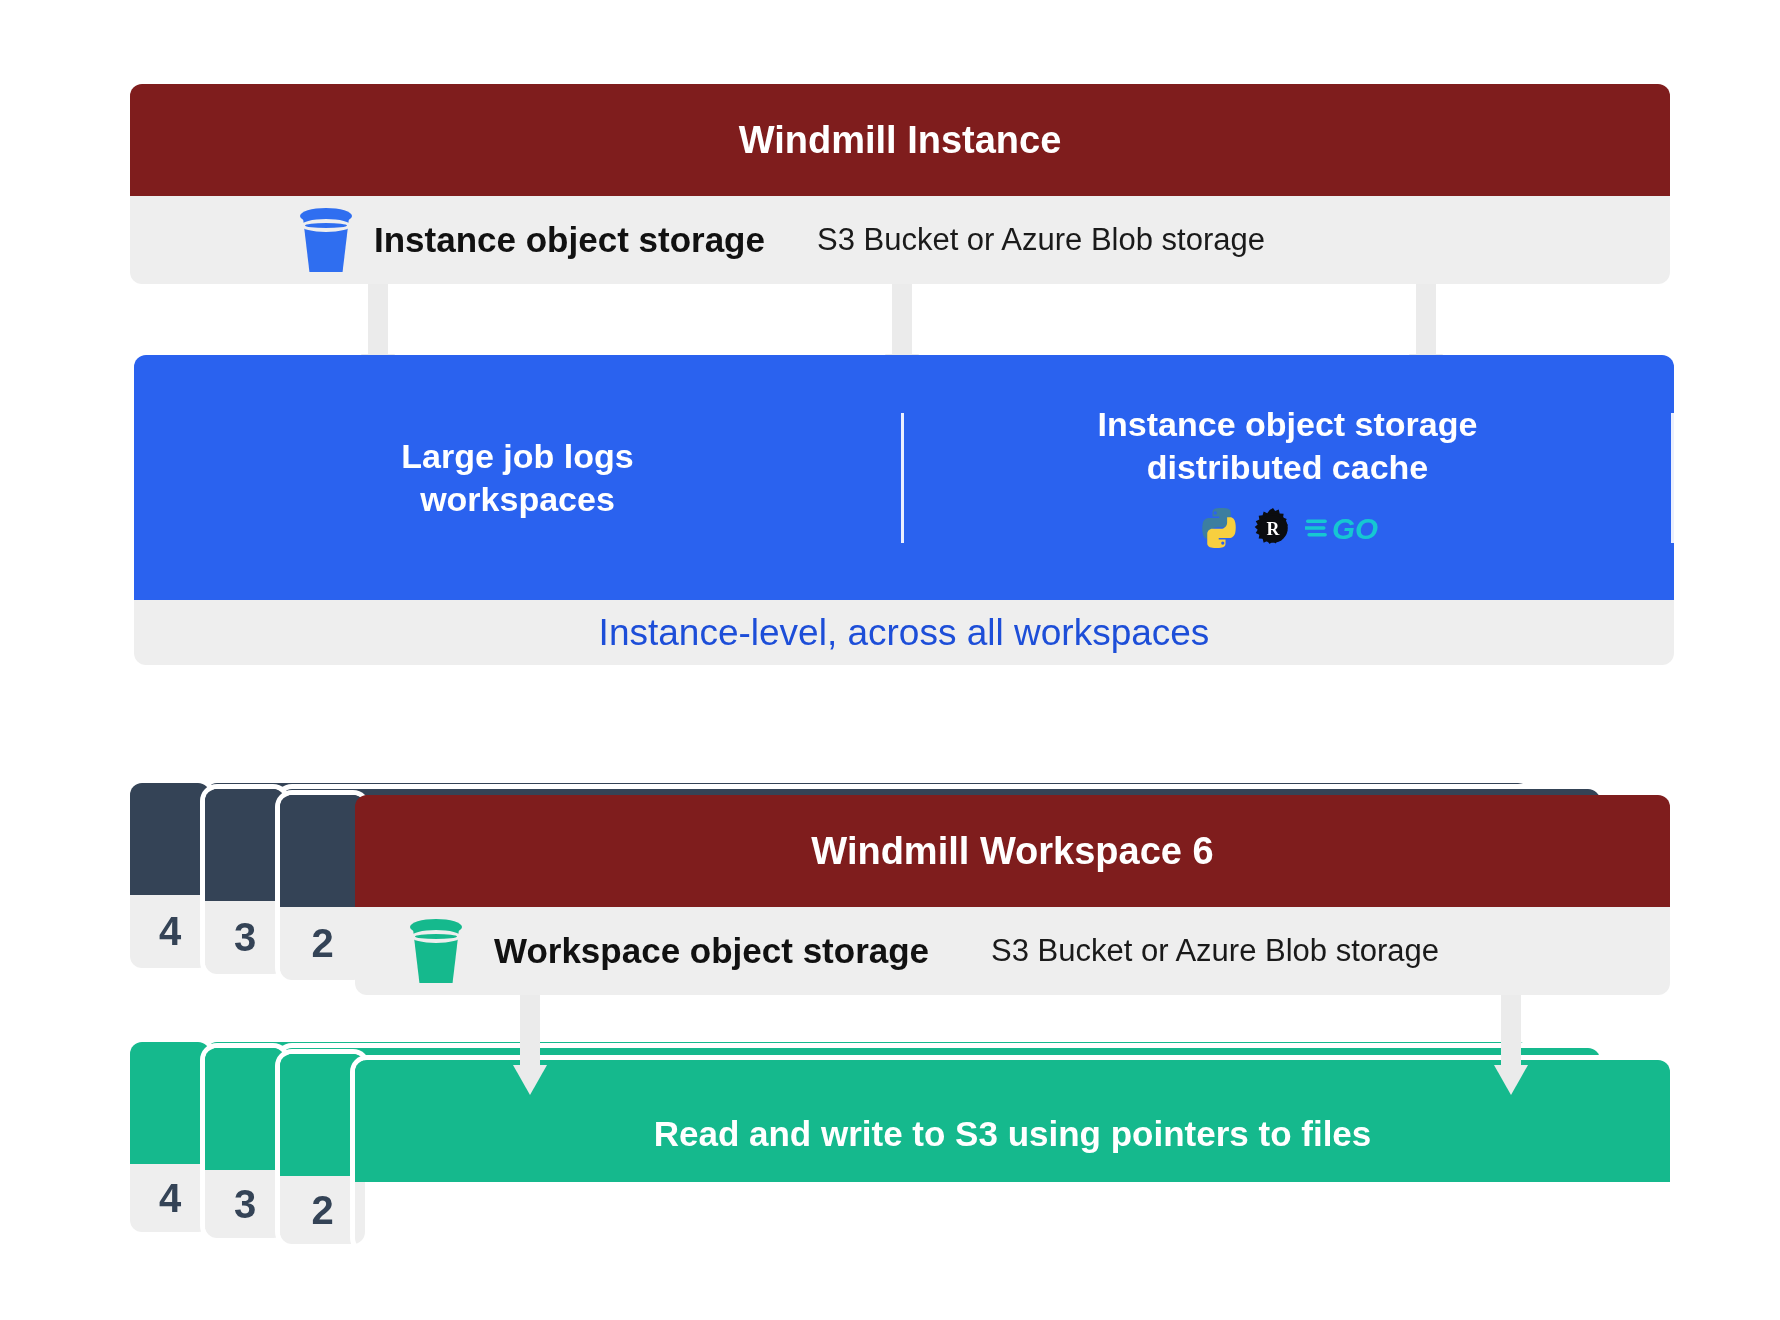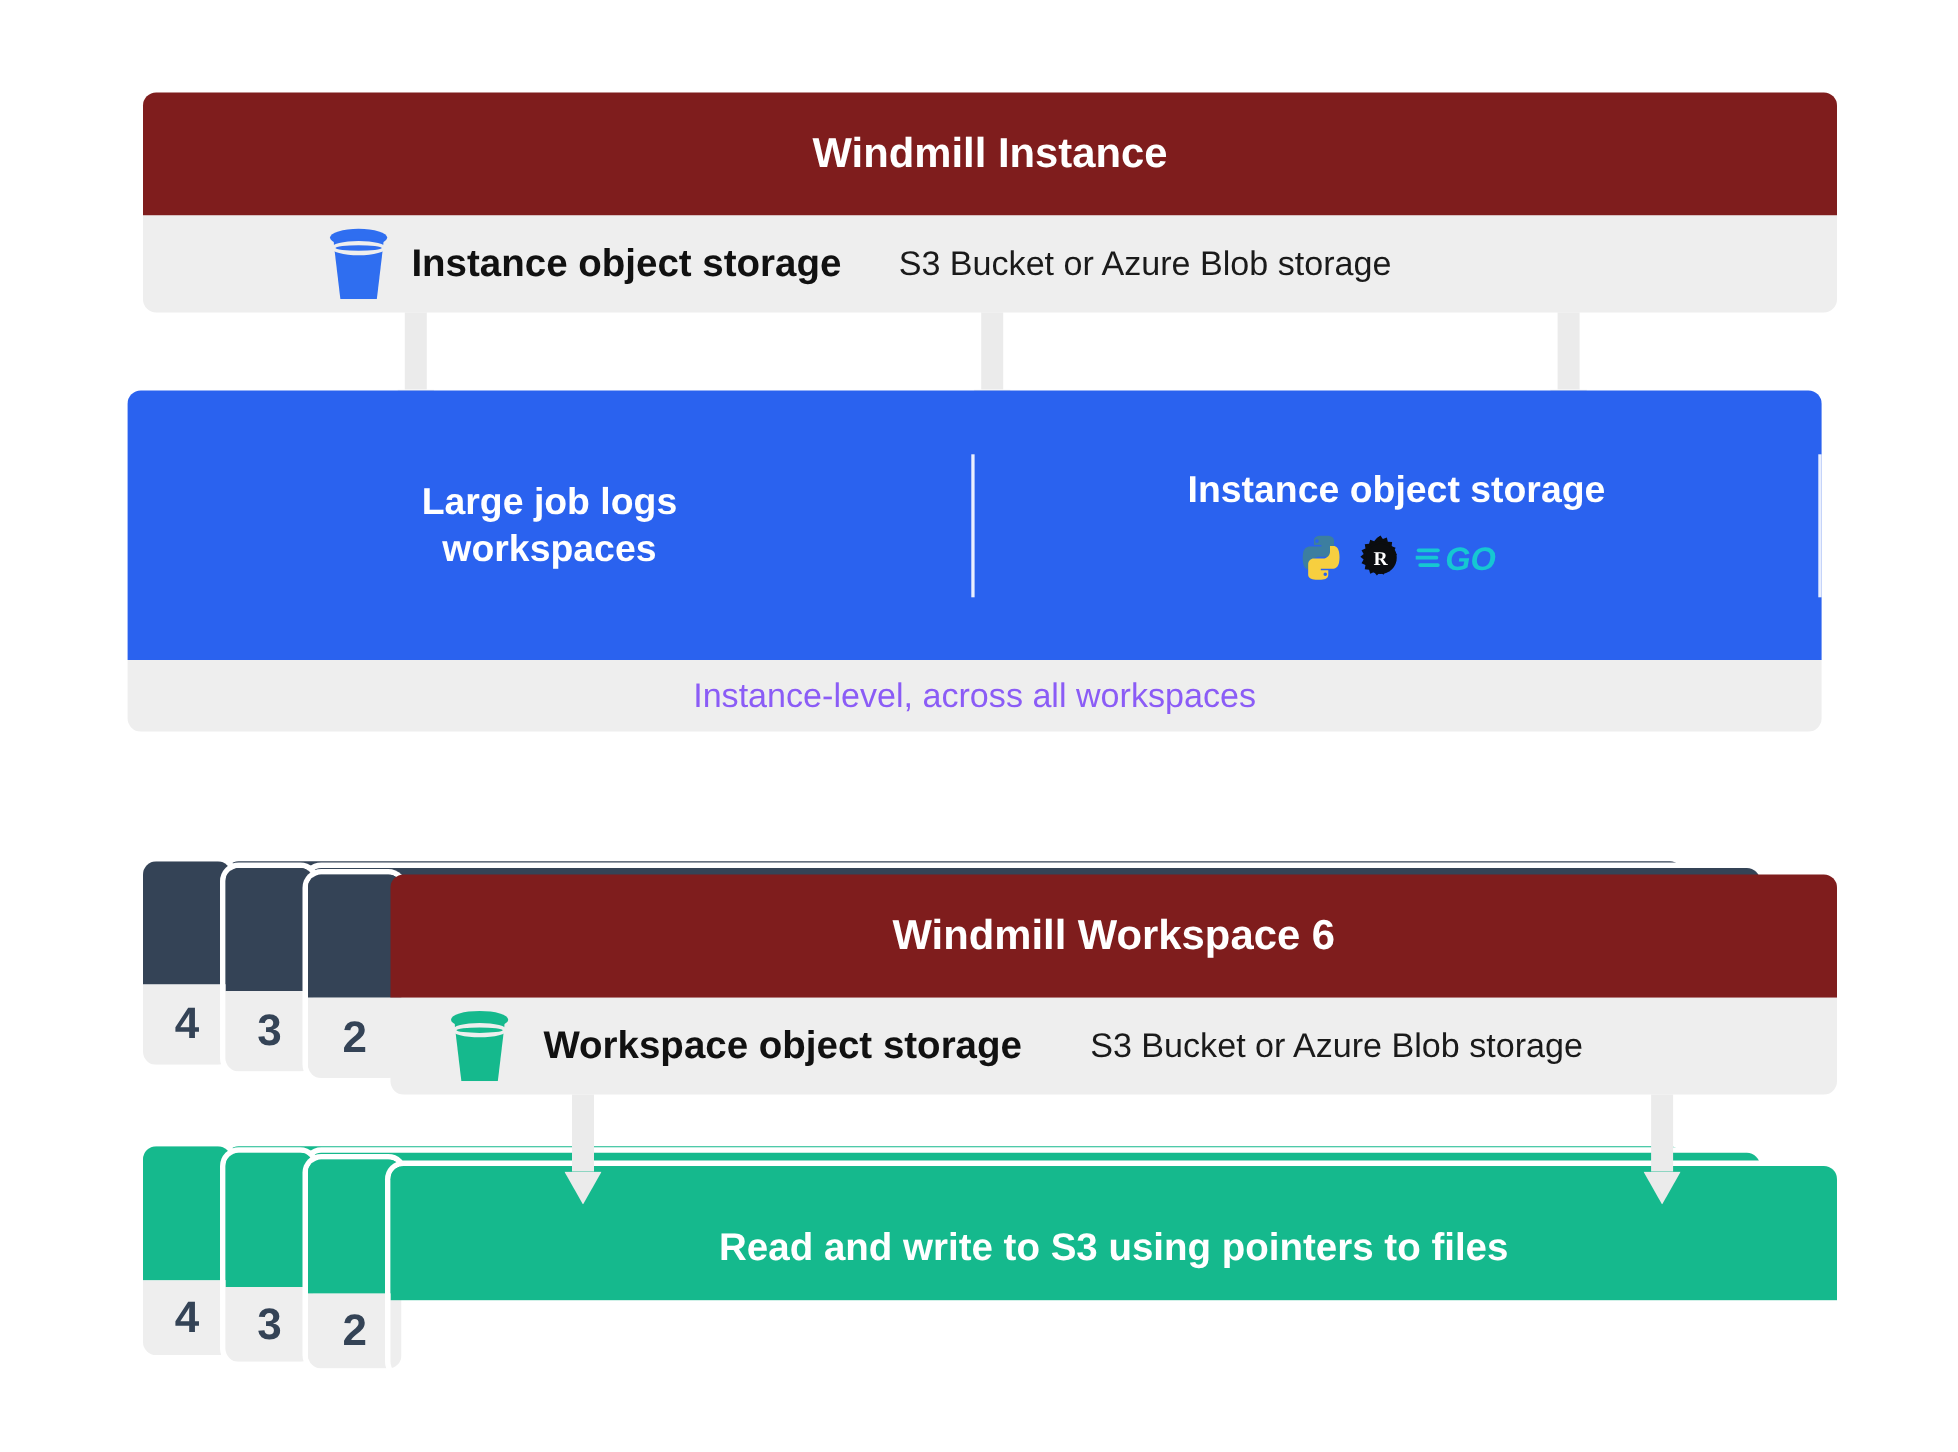--- a/index.html
+++ b/index.html
@@ -118,21 +118,21 @@
     left: 0;
     width: 34px;
     height: 30px;
     background: #ebebeb;
     clip-path: polygon(0% 0%, 100% 0%, 50% 100%);
   }
 
   
   #feature-band {
     position: absolute;
-    left: 116px;
+    left: 134px;
     top: 355px;
     width: 1540px;
     height: 284px;
     border-radius: 20px;
   }
   #feature-blue {
     position: relative;
     width: 100%;
     height: 245px;
     background: #2a62ef;
@@ -171,22 +171,22 @@
     height: 48px;
   }
   #feature-footer {
     width: 100%;
     height: 65px;
     background: #eeeeee;
     border-radius: 0 0 12px 12px;
     display: flex;
     align-items: center;
     justify-content: center;
-    font-size: 31px;
-    color: #8b5cf6;
+    font-size: 37px;
+    color: #1d4ed8;
   }
 
   
   #workspace-card {
     position: absolute;
     left: 355px;
     top: 795px;
     width: 1315px;
     height: 200px;
     z-index: 5;
@@ -327,20 +327,21 @@
           <span>Large job logs</span><br>
           <span>workspaces</span>
         </div>
       </div>
 
       <div class="feature-divider"></div>
 
       <div class="feature-col">
         <div class="ftitle">
           <span>Instance object storage</span><br>
+          <span>distributed cache</span>
         </div>
         <div class="lang-row">
 
           <svg class="lang-icon" width="44" height="44" viewBox="0 0 64 64">
             <path d="M31.9 3c-6.2 0-9.4 2.3-9.4 6.4v5.9h9.9v2H17.2c-4.3 0-8 3-8.9 8.1-.9 5.3-.9 8.6 0 14.1.8 4.7 3.2 8.1 7.5 8.1h4.4v-7.8c0-4.8 4.2-9 9-9h12.5c4.1 0 7.4-3.4 7.4-7.5V9.4C49.1 5.4 45.4 3 39.2 3h-7.3zm-5.4 4.7a2.3 2.3 0 1 1 0 4.7 2.3 2.3 0 0 1 0-4.7z" fill="#3c7ea0"></path>
             <path d="M32.1 61c6.2 0 9.4-2.3 9.4-6.4v-5.9h-9.9v-2h15.2c4.3 0 8-3 8.9-8.1.9-5.3.9-8.6 0-14.1-.8-4.7-3.2-8.1-7.5-8.1h-4.4v7.8c0 4.8-4.2 9-9 9H22.3c-4.1 0-7.4 3.4-7.4 7.5v13.9c0 4 3.7 6.4 9.9 6.4h7.3zm5.4-4.7a2.3 2.3 0 1 1 0-4.7 2.3 2.3 0 0 1 0 4.7z" fill="#f7cf3f"></path>
           </svg>
 
           <svg class="lang-icon" width="44" height="44" viewBox="0 0 64 64">
             <g fill="#0b0d10">

